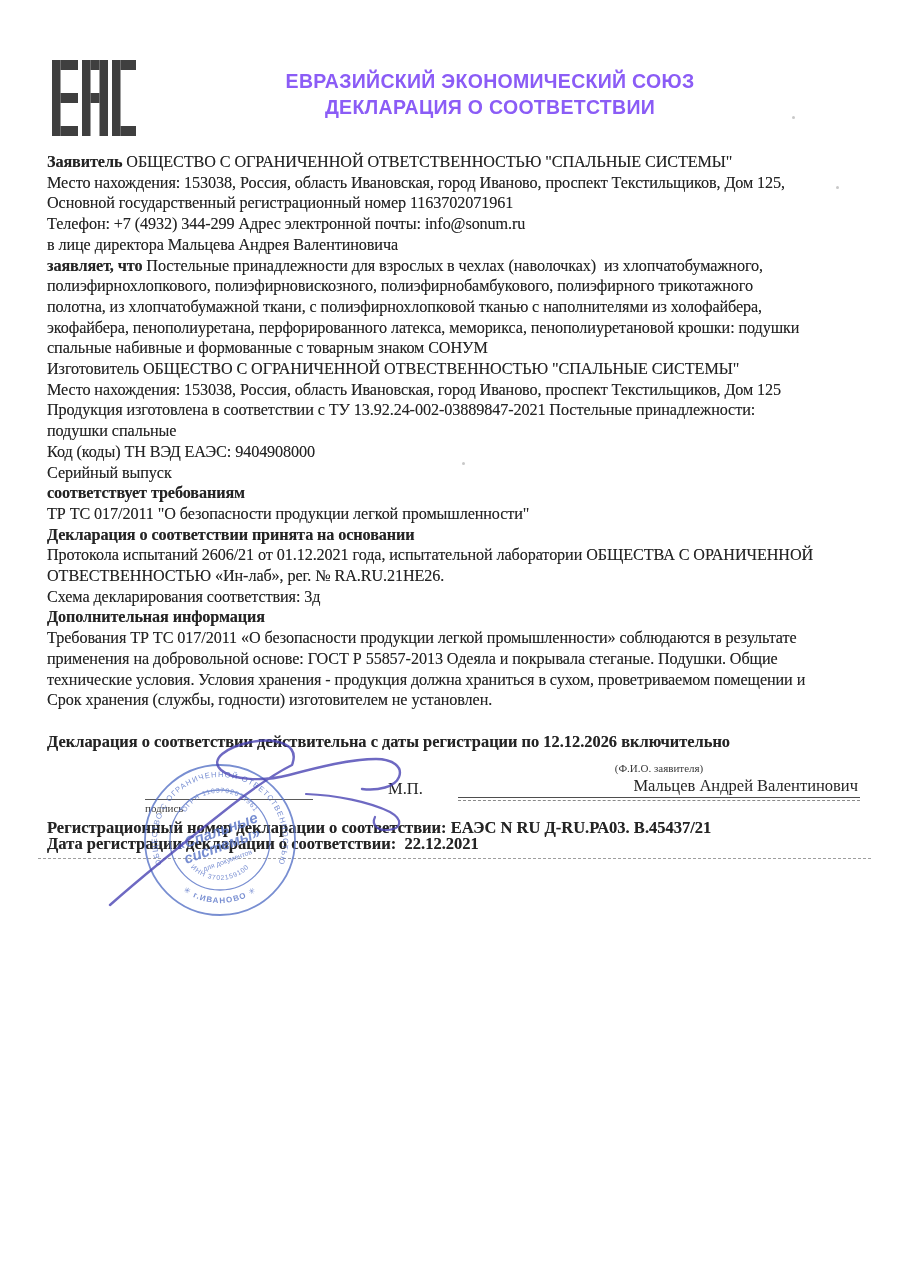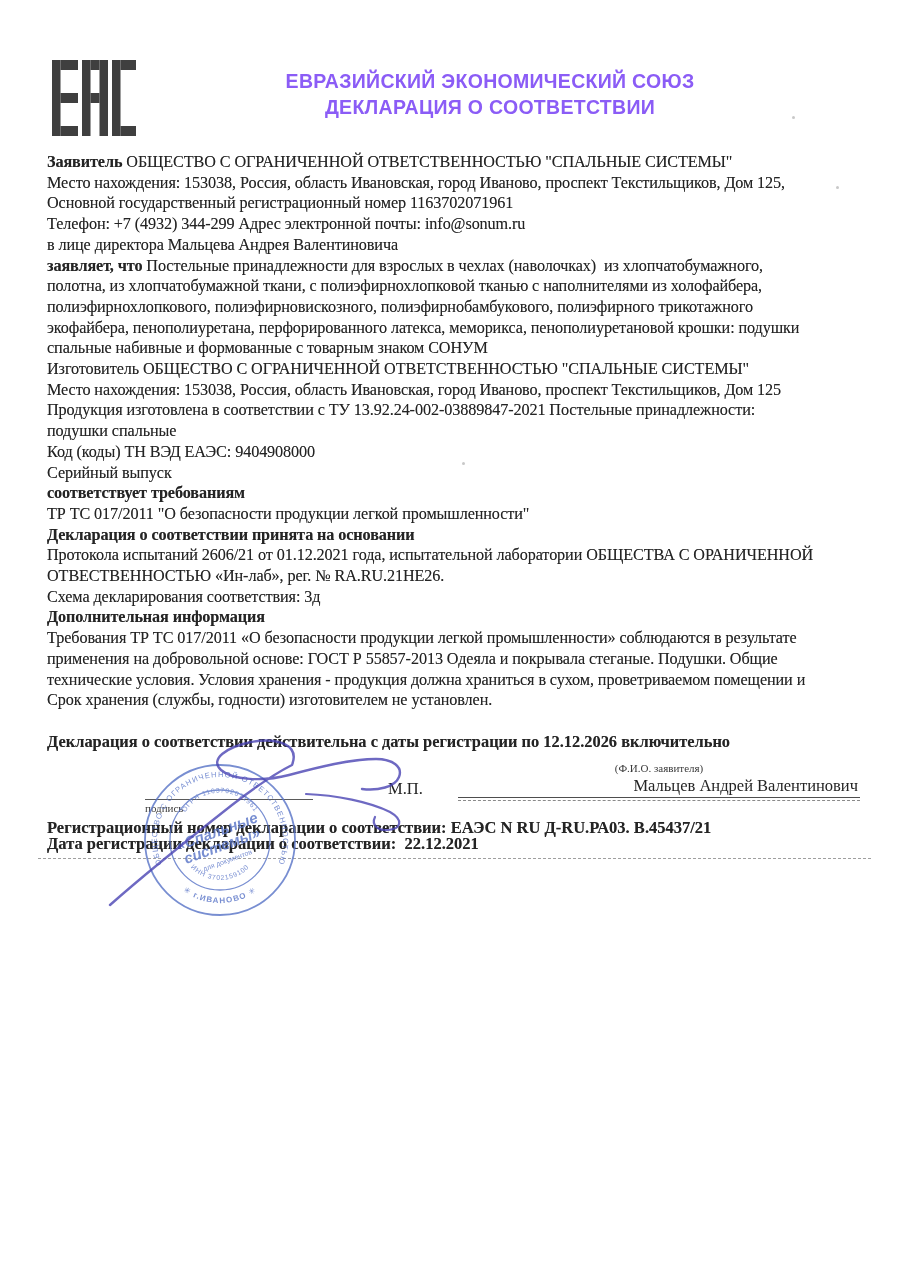--- a/index.html
+++ b/index.html
@@ -73,25 +73,25 @@
   <div>ДЕКЛАРАЦИЯ О СООТВЕТСТВИИ</div>
 </div>
 
 <div id="body-text" class="abs">
     <div class="bline"><span class="b">Заявитель </span><span>ОБЩЕСТВО С ОГРАНИЧЕННОЙ ОТВЕТСТВЕННОСТЬЮ "СПАЛЬНЫЕ СИСТЕМЫ"</span></div>
     <div class="bline"><span>Место нахождения: 153038, Россия, область Ивановская, город Иваново, проспект Текстильщиков, Дом 125,</span></div>
     <div class="bline"><span>Основной государственный регистрационный номер 1163702071961</span></div>
     <div class="bline"><span>Телефон: +7 (4932) 344-299 Адрес электронной почты: info@sonum.ru</span></div>
     <div class="bline"><span>в лице директора Мальцева Андрея Валентиновича</span></div>
     <div class="bline"><span class="b">заявляет, что </span><span>Постельные принадлежности для взрослых в чехлах (наволочках)  из хлопчатобумажного,</span></div>
+    <div class="bline"><span>полиэфирнохлопкового, полиэфирновискозного, полиэфирнобамбукового, полиэфирного трикотажного</span></div>
     <div class="bline"><span>полотна, из хлопчатобумажной ткани, с полиэфирнохлопковой тканью с наполнителями из холофайбера,</span></div>
-    <div class="bline"><span>полиэфирнохлопкового, полиэфирновискозного, полиэфирнобамбукового, полиэфирного трикотажного</span></div>
     <div class="bline"><span>экофайбера, пенополиуретана, перфорированного латекса, меморикса, пенополиуретановой крошки: подушки</span></div>
     <div class="bline"><span>спальные набивные и формованные с товарным знаком СОНУМ</span></div>
-    <div class="bline"><span>Изготовитель ОБЩЕСТВО С ОГРАНИЧЕННОЙ ОТВЕТСТВЕННОСТЬЮ "СПАЛЬНЫЕ СИСТЕМЫ"</span></div>
+    <div class="bline"><span>Изготовитель ОБЩЕСТВО С ОГРАНИЧЕННОЙ ОТВЕСТВЕННОСТЬЮ "СПАЛЬНЫЕ СИСТЕМЫ"</span></div>
     <div class="bline"><span>Место нахождения: 153038, Россия, область Ивановская, город Иваново, проспект Текстильщиков, Дом 125</span></div>
     <div class="bline"><span>Продукция изготовлена в соответствии с ТУ 13.92.24-002-03889847-2021 Постельные принадлежности:</span></div>
     <div class="bline"><span>подушки спальные</span></div>
     <div class="bline"><span>Код (коды) ТН ВЭД ЕАЭС: 9404908000</span></div>
     <div class="bline"><span>Серийный выпуск</span></div>
     <div class="bline"><span class="b">соответствует требованиям</span></div>
     <div class="bline"><span>ТР ТС 017/2011 "О безопасности продукции легкой промышленности"</span></div>
     <div class="bline"><span class="b">Декларация о соответствии принята на основании</span></div>
     <div class="bline"><span>Протокола испытаний 2606/21 от 01.12.2021 года, испытательной лаборатории ОБЩЕСТВА С ОРАНИЧЕННОЙ</span></div>
     <div class="bline"><span>ОТВЕСТВЕННОСТЬЮ «Ин-лаб», рег. № RA.RU.21НЕ26.</span></div>

